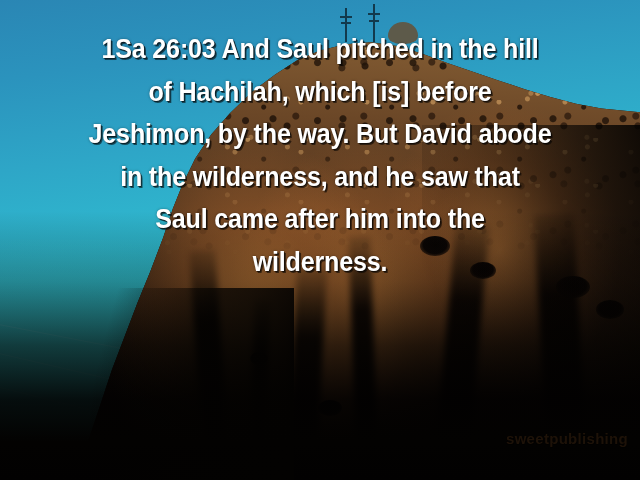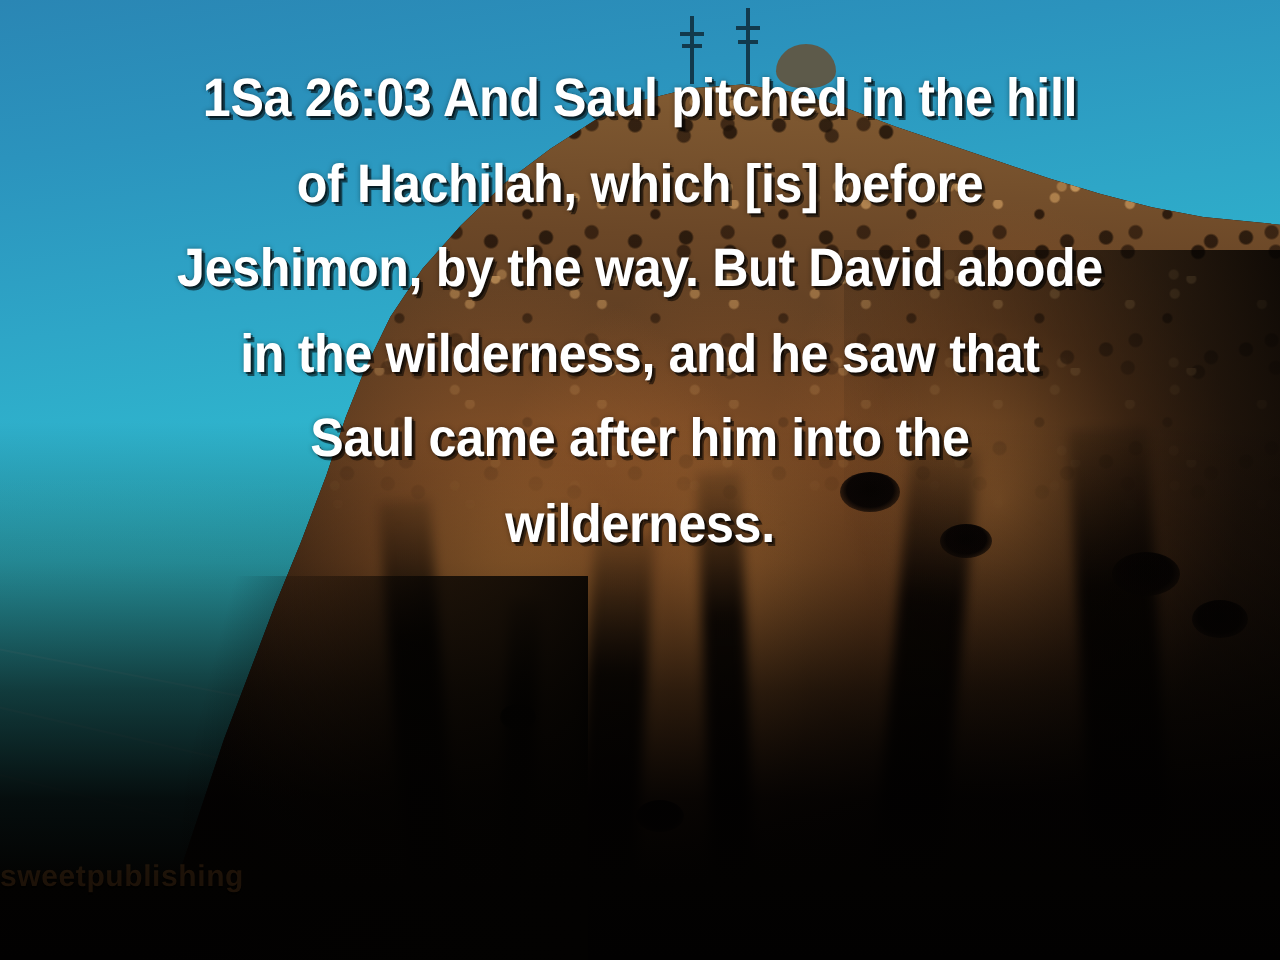--- a/index.html
+++ b/index.html
@@ -256,21 +256,21 @@
        1px 1px 0 rgba(0,0,0,0.5),
        0 0 3px rgba(0,0,0,0.35);
     white-space: pre-line;
   }
 
   
   .watermark {
     position: absolute;
     left: 0; right: 12px;
     top: 430px;
-    text-align: left;
+    text-align: right;
     font-size: 15px;
     font-weight: 700;
     color: rgba(96,58,26,0.30);
     letter-spacing: 0.3px;
     text-shadow: 0 1px 0 rgba(0,0,0,0.4);
     pointer-events: none;
   }
 </style>
 </head>
 <body>

